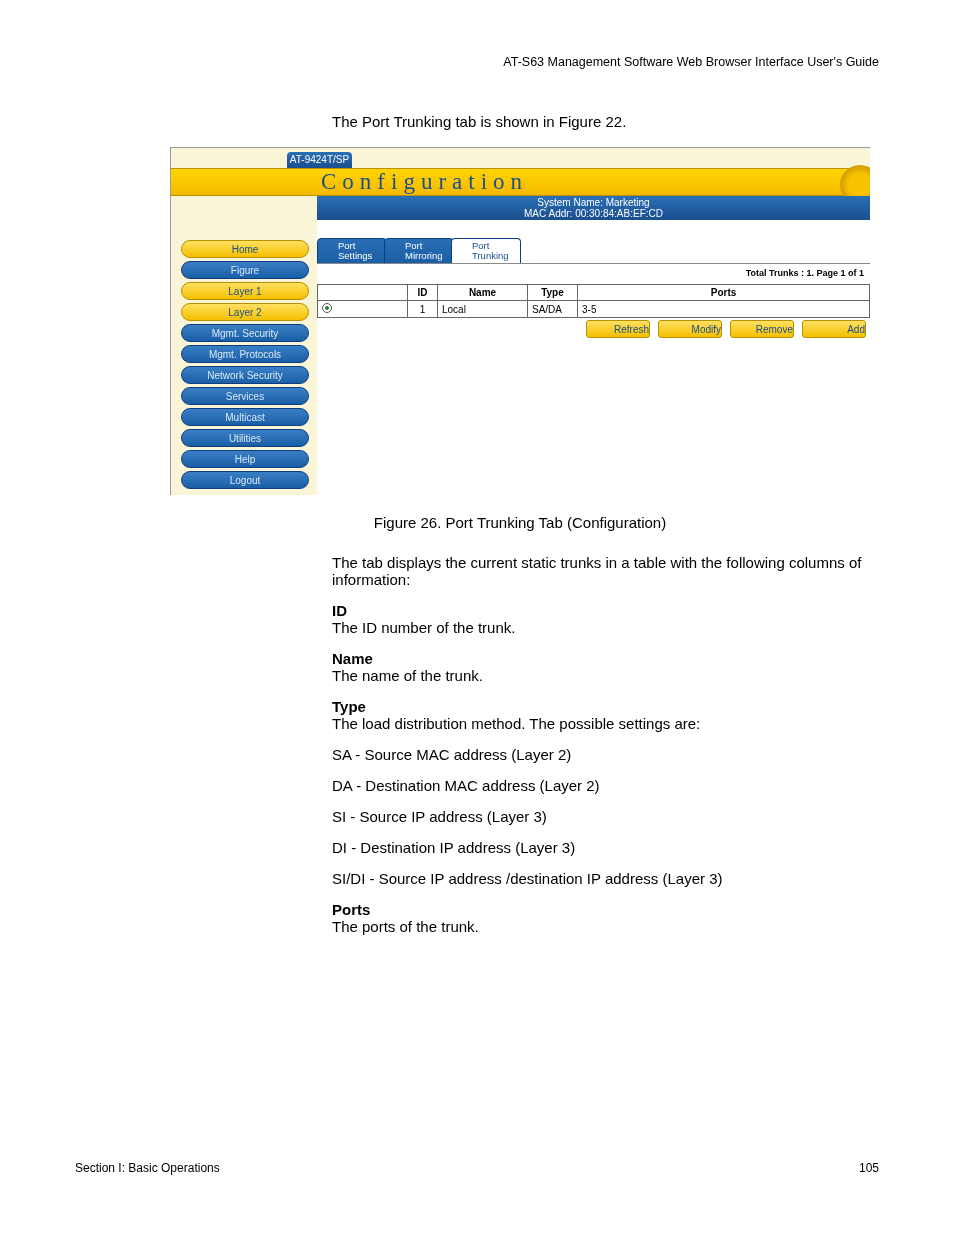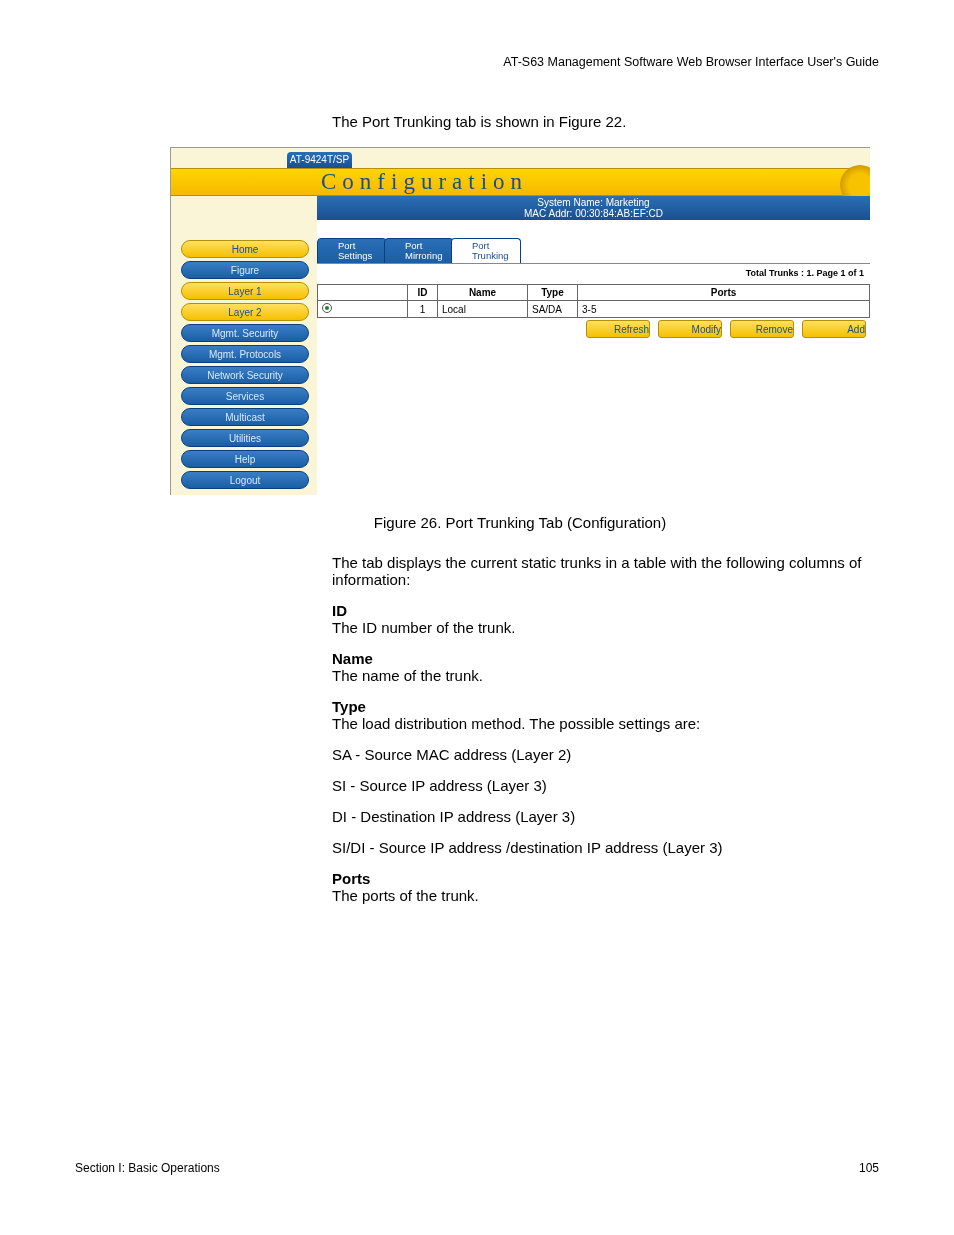--- a/index.html
+++ b/index.html
@@ -273,20 +273,21 @@
 
 <div class="below-fig body2" id="body2">
   <div class="para">The tab displays the current static trunks in a table with the following columns of information:</div>
 <div class="term">ID</div>
     <div class="para" style="margin-bottom: 14px;">The ID number of the trunk.</div>
     <div class="term">Name</div>
     <div class="para" style="margin-bottom: 14px;">The name of the trunk.</div>
     <div class="term">Type</div>
     <div class="para" style="margin-bottom: 14px;">The load distribution method. The possible settings are:</div>
     <div class="para">SA - Source MAC address (Layer 2)</div>
+    <div class="para">DA - Destination MAC address (Layer 2)</div>
     <div class="para">SI - Source IP address (Layer 3)</div>
     <div class="para">DI - Destination IP address (Layer 3)</div>
     <div class="para">SI/DI - Source IP address /destination IP address (Layer 3)</div>
     <div class="term">Ports</div>
     <div class="para">The ports of the trunk.</div>
   </div>
 
 <div class="footer-left">Section I: Basic Operations</div>
 <div class="footer-right">105</div>
 

